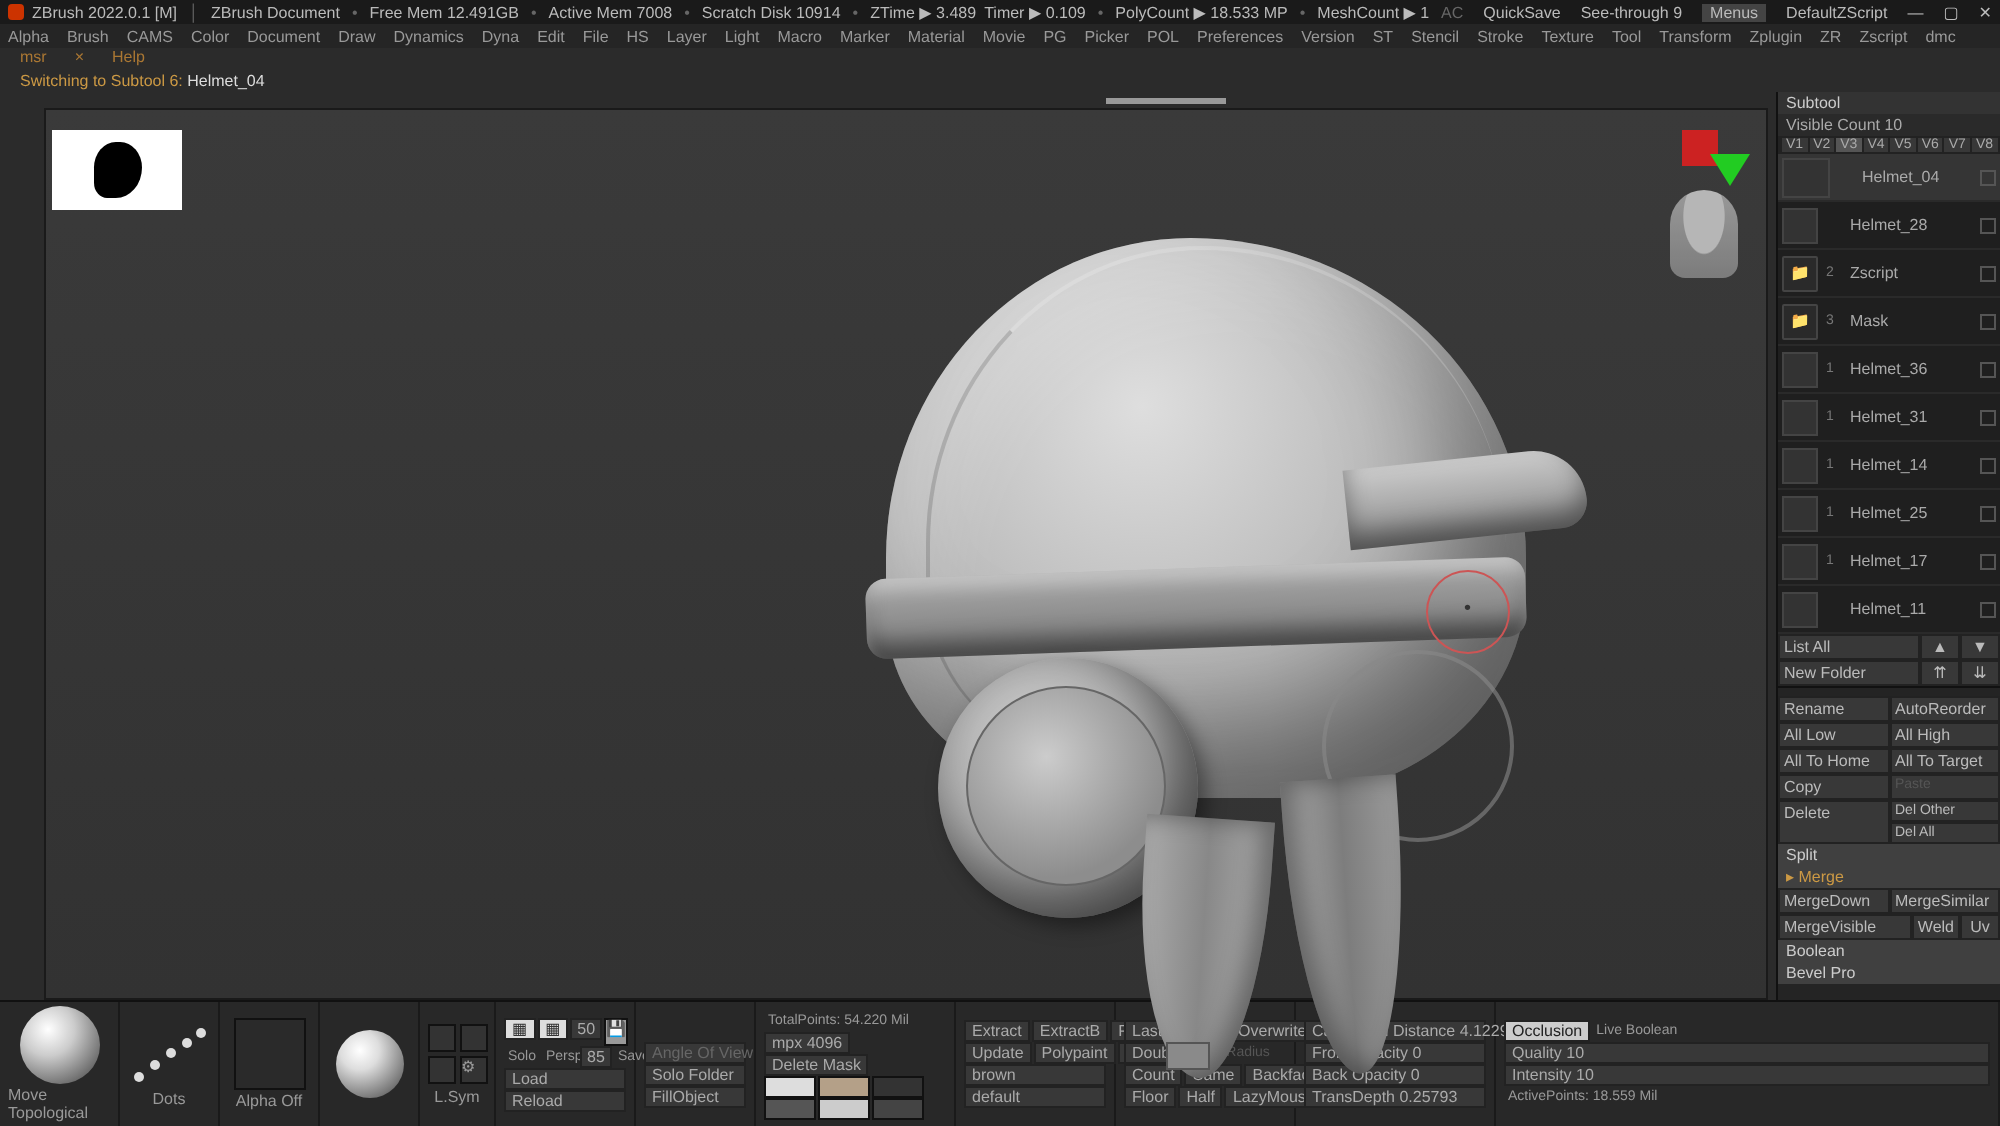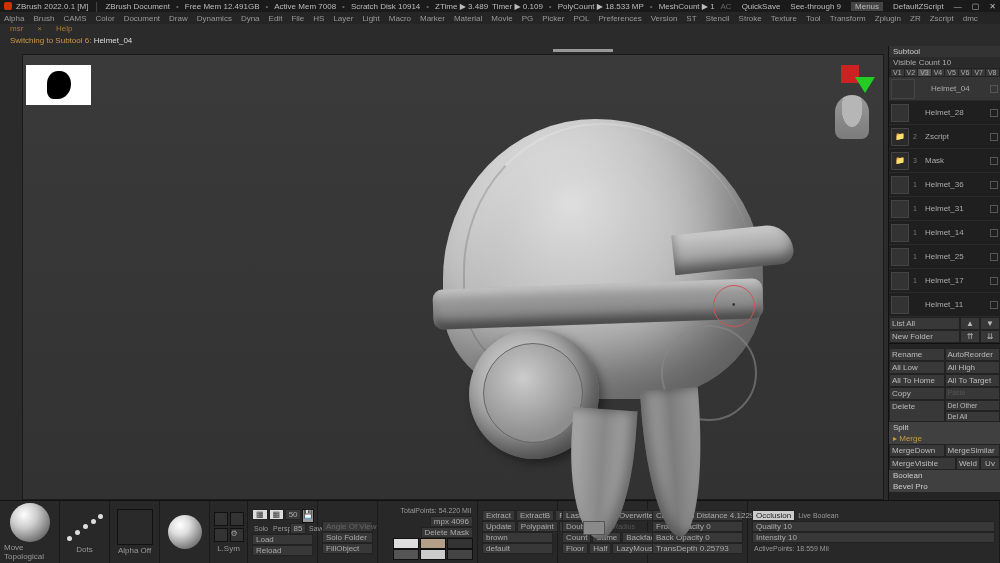--- a/index.html
+++ b/index.html
@@ -374,21 +374,21 @@
     </div>
     <div class="bot-btn">Load</div>
     <div class="bot-btn">Reload</div>
   </div>
   <div class="bottom-cell" style="width:60px;align-items:stretch;gap:0">
     <div class="bot-label">&nbsp;</div>
     <div class="bot-btn" style="color:#666">Angle Of View</div>
     <div class="bot-btn">Solo Folder</div>
     <div class="bot-btn">FillObject</div>
   </div>
-  <div class="bottom-cell" style="width:100px;align-items:flex-end;gap:0">
+  <div class="bottom-cell" style="width:100px;align-items:flex-start;gap:0">
     <div class="bot-label">TotalPoints: 54.220 Mil</div>
     <div style="display:flex;gap:1px">
         <div class="bot-btn" style="flex:1">mpx 4096</div>
       </div>
     <div class="bot-btn">Delete Mask</div>
     <div style="display:flex;gap:1px">
       <div class="swatch" style="background:#ddd"></div>
       <div class="swatch" style="background:#b4a088"></div>
       <div class="swatch" style="background:#333"></div>
     </div>

